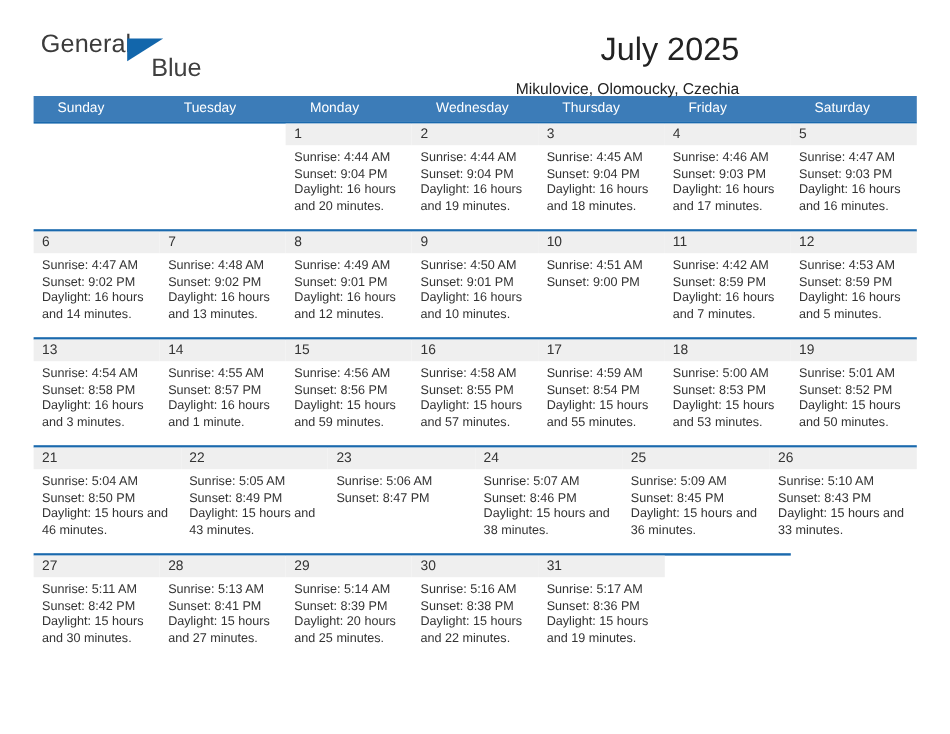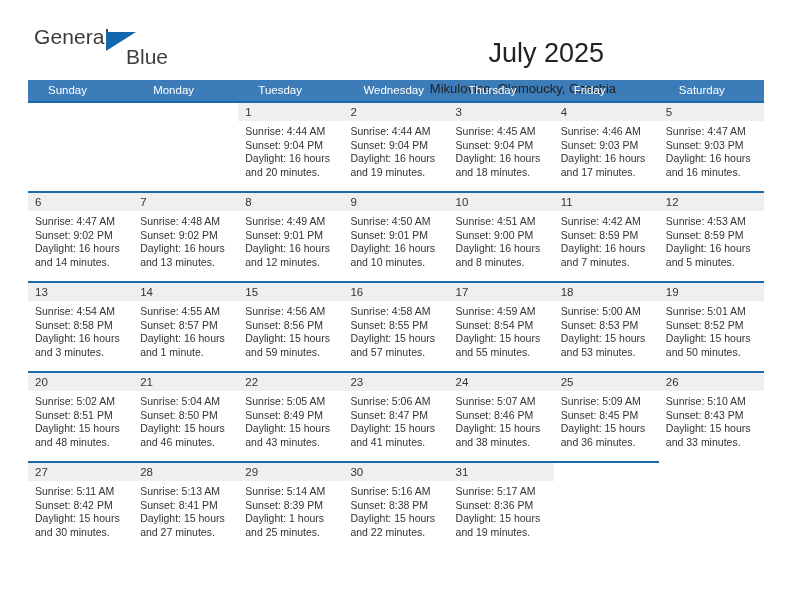--- a/index.html
+++ b/index.html
@@ -65,21 +65,21 @@
   }
   .title-wrap {
     text-align: right;
     padding-right: 2px;
   }
   .cal-title {
     font-size: 27px;
     color: #222222;
     line-height: 30px;
     font-weight: normal;
-    margin: 12px;
+    margin: 0;
   }
   .cal-subtitle {
     font-size: 13px;
     color: #222222;
     line-height: 18px;
     margin-top: 9px;
   }
 
   
   .calendar {
@@ -162,22 +162,22 @@
       <h1 class="cal-title">July 2025</h1>
       <div class="cal-subtitle">Mikulovice, Olomoucky, Czechia</div>
     </div>
 
   </div>
 
   <div class="calendar">
 
     <div class="weekday-row">
       <div class="weekday">Sunday</div>
+      <div class="weekday">Tuesday</div>
       <div class="weekday">Monday</div>
-      <div class="weekday">Tuesday</div>
       <div class="weekday">Wednesday</div>
       <div class="weekday">Thursday</div>
       <div class="weekday">Friday</div>
       <div class="weekday">Saturday</div>
     </div>
 
     <div class="week">
       <div class="week-rule"></div>
       <div class="week-inner">
         <div class="day-cell empty">
@@ -262,21 +262,20 @@
             <div>Sunrise: 4:50 AM</div>
             <div>Sunset: 9:01 PM</div>
             <div class="daylight">Daylight: 16 hours and 10 minutes.</div>
           </div>
         </div>
         <div class="day-cell">
           <div class="day-head">10</div>
           <div class="day-body">
             <div>Sunrise: 4:51 AM</div>
             <div>Sunset: 9:00 PM</div>
-            <div class="daylight">Daylight: 16 hours and 8 minutes.</div>
           </div>
         </div>
         <div class="day-cell">
           <div class="day-head">11</div>
           <div class="day-body">
             <div>Sunrise: 4:42 AM</div>
             <div>Sunset: 8:59 PM</div>
             <div class="daylight">Daylight: 16 hours and 7 minutes.</div>
           </div>
         </div>
@@ -350,49 +349,40 @@
             <div class="daylight">Daylight: 15 hours and 50 minutes.</div>
           </div>
         </div>
       </div>
     </div>
 
     <div class="week">
       <div class="week-rule"></div>
       <div class="week-inner">
         <div class="day-cell">
-          <div class="day-head">20</div>
-          <div class="day-body">
-            <div>Sunrise: 5:02 AM</div>
-            <div>Sunset: 8:51 PM</div>
-            <div class="daylight">Daylight: 15 hours and 48 minutes.</div>
-          </div>
-        </div>
-        <div class="day-cell">
           <div class="day-head">21</div>
           <div class="day-body">
             <div>Sunrise: 5:04 AM</div>
             <div>Sunset: 8:50 PM</div>
             <div class="daylight">Daylight: 15 hours and 46 minutes.</div>
           </div>
         </div>
         <div class="day-cell">
           <div class="day-head">22</div>
           <div class="day-body">
             <div>Sunrise: 5:05 AM</div>
             <div>Sunset: 8:49 PM</div>
             <div class="daylight">Daylight: 15 hours and 43 minutes.</div>
           </div>
         </div>
         <div class="day-cell">
           <div class="day-head">23</div>
           <div class="day-body">
             <div>Sunrise: 5:06 AM</div>
             <div>Sunset: 8:47 PM</div>
-            <div class="daylight">Daylight: 15 hours and 41 minutes.</div>
           </div>
         </div>
         <div class="day-cell">
           <div class="day-head">24</div>
           <div class="day-body">
             <div>Sunrise: 5:07 AM</div>
             <div>Sunset: 8:46 PM</div>
             <div class="daylight">Daylight: 15 hours and 38 minutes.</div>
           </div>
         </div>
@@ -432,21 +422,21 @@
             <div>Sunrise: 5:13 AM</div>
             <div>Sunset: 8:41 PM</div>
             <div class="daylight">Daylight: 15 hours and 27 minutes.</div>
           </div>
         </div>
         <div class="day-cell">
           <div class="day-head">29</div>
           <div class="day-body">
             <div>Sunrise: 5:14 AM</div>
             <div>Sunset: 8:39 PM</div>
-            <div class="daylight">Daylight: 1 hours and 25 minutes.</div>
+            <div class="daylight">Daylight: 20 hours and 25 minutes.</div>
           </div>
         </div>
         <div class="day-cell">
           <div class="day-head">30</div>
           <div class="day-body">
             <div>Sunrise: 5:16 AM</div>
             <div>Sunset: 8:38 PM</div>
             <div class="daylight">Daylight: 15 hours and 22 minutes.</div>
           </div>
         </div>

